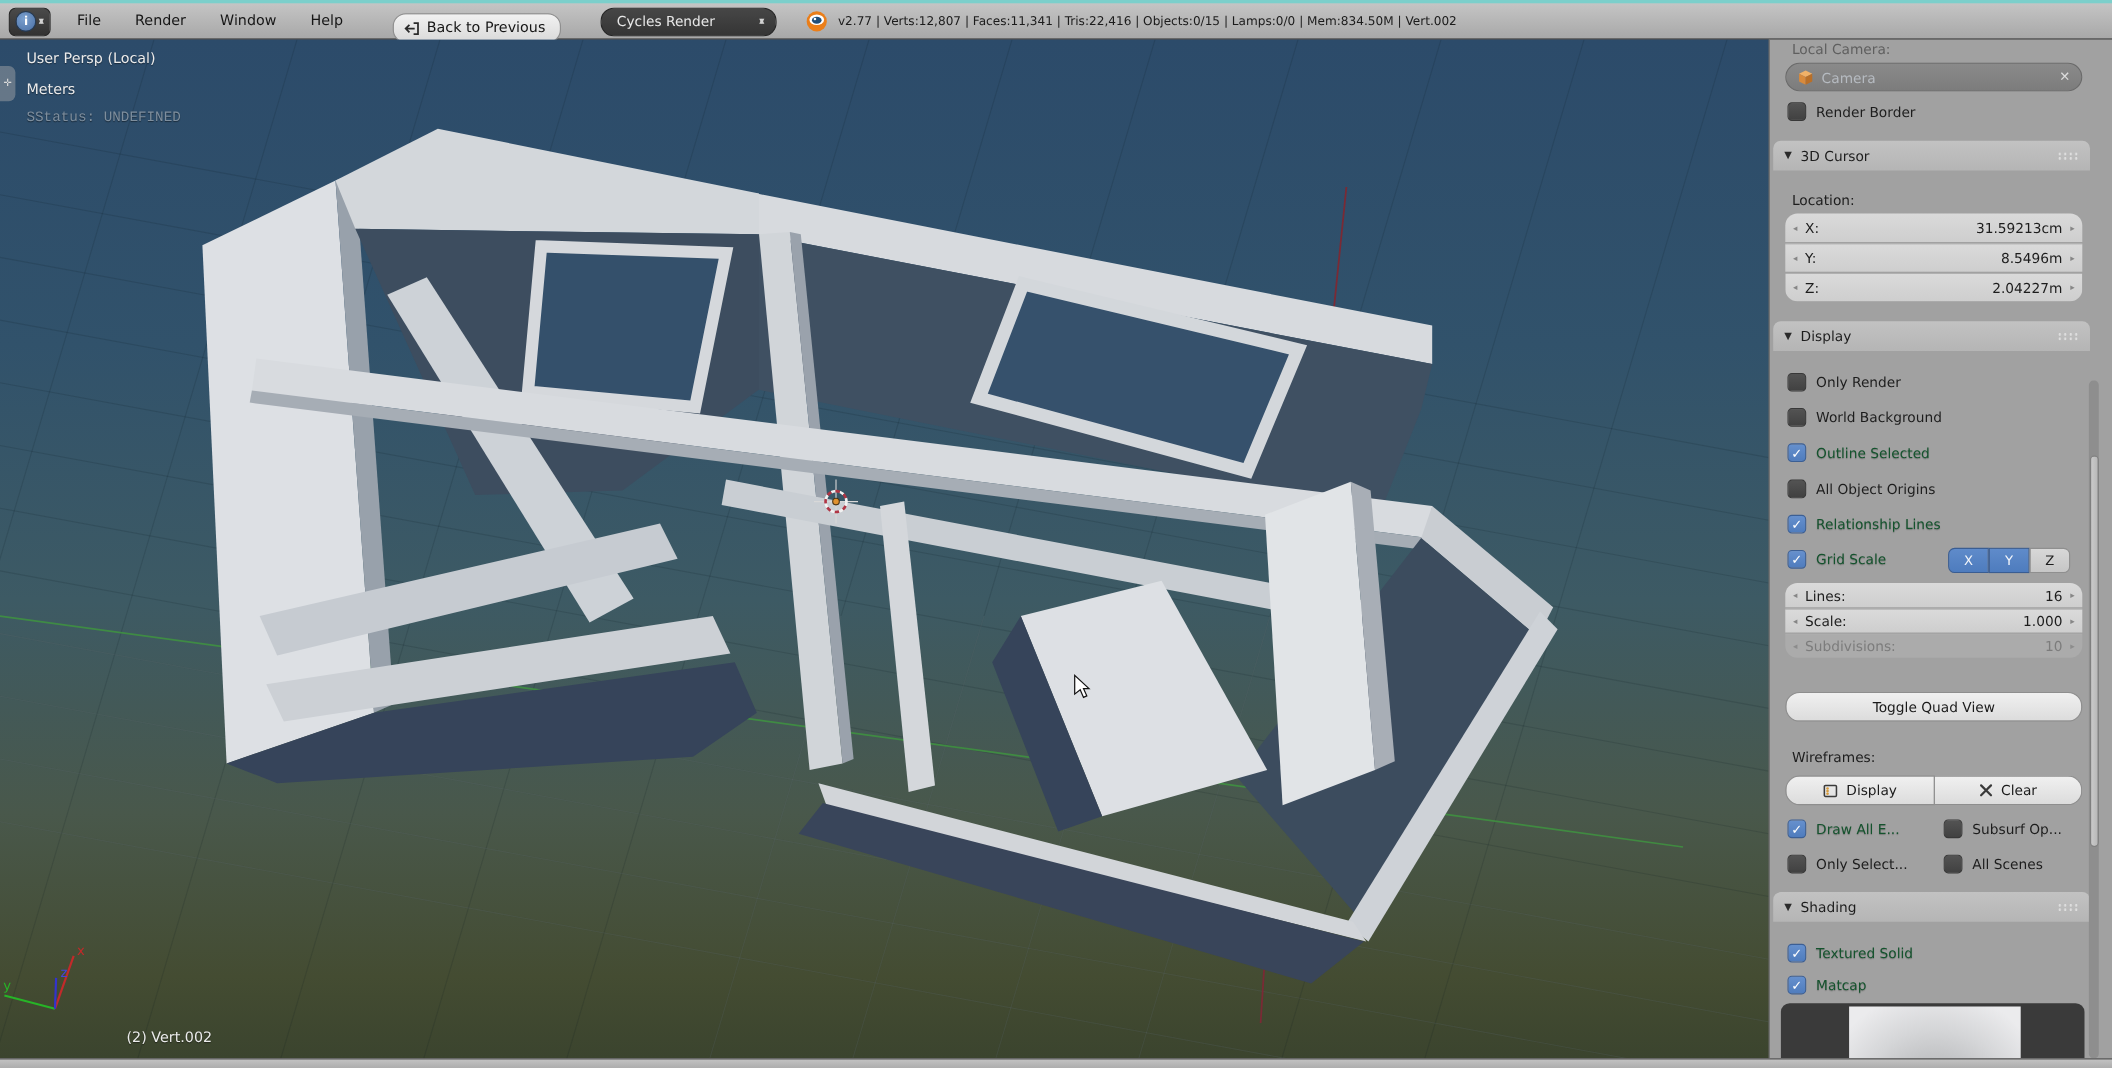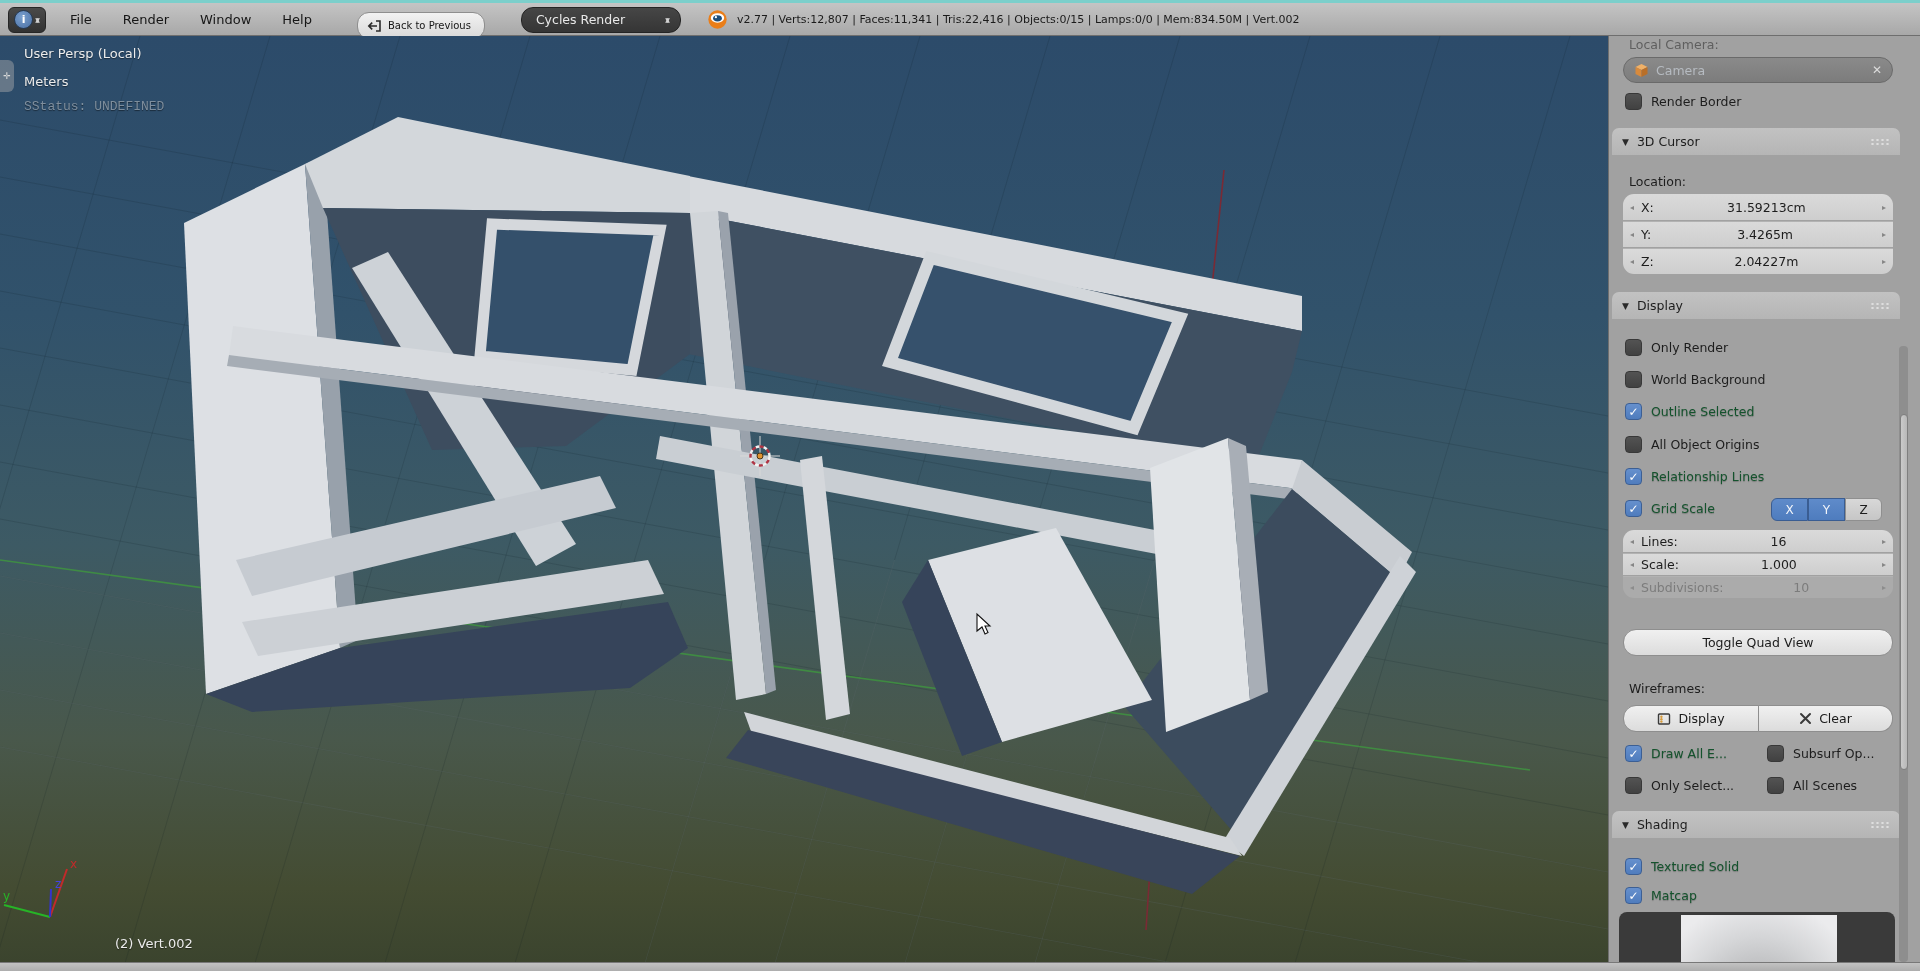--- a/index.html
+++ b/index.html
@@ -15,21 +15,21 @@
   .hrow{position:absolute;left:0;top:3px;right:0;height:33px;display:flex;align-items:center;}
   .edsel{margin-left:8px;width:38px;height:26px;background:linear-gradient(#4a4a4a,#323232);
     border:1px solid #262626;border-radius:6px;display:flex;align-items:center;justify-content:center;gap:2px;box-sizing:border-box;}
   .infoc{width:17px;height:17px;border-radius:50%;background:radial-gradient(circle at 40% 35%,#7aa0cf,#4a6fa4);
     border:1px solid #253952;color:#fff;font-size:11px;font-weight:bold;display:flex;align-items:center;justify-content:center;line-height:1;}
   .updn{display:flex;flex-direction:column;line-height:0;color:#d2d2d2;font-size:6px;}
   .menus{display:flex;margin-left:24px;}
   .menu{font-size:13px;color:#161616;margin-right:31px;cursor:default;}
   .backbtn{margin-left:14px;height:25px;padding:0 13px 0 9px;display:flex;align-items:center;gap:6px;
     background:linear-gradient(#f2f2f2,#d9d9d9);border:1px solid #8e8e8e;border-radius:12px;
-    font-size:10px;color:#161616;margin-top:12px;}
+    font-size:13px;color:#161616;margin-top:12px;}
   .engine{margin-left:36px;width:160px;height:26px;background:linear-gradient(#464646,#353535);
     border:1px solid #242424;border-radius:12px;display:flex;align-items:center;box-sizing:border-box;
     color:#e8e8e8;font-size:12.5px;padding:0 10px 0 14px;}
   .engine .lbl{flex:1;}
   .blogo{margin-left:26px;width:21px;height:21px;}
   .stats{margin-left:9px;font-size:11px;color:#1b1b1b;white-space:nowrap;}
 
   
   .vp{position:absolute;left:0;top:36px;width:1608px;height:926px;overflow:hidden;
     background:linear-gradient(#2c4b6a 0%,#31526b 30%,#3d5a64 55%,#49584b 76%,#444c32 92%,#3b442e 100%);}
@@ -67,21 +67,21 @@
   .chk .clbl{color:#1d1d1d;}
   .chk.on .clbl{color:#14532d;text-shadow:0 1px 1px rgba(0,0,0,.25);}
   .nfield{left:14px;width:270px;height:26px;background:linear-gradient(#dadada,#cecece);
     display:flex;align-items:center;padding:0 7px;box-sizing:border-box;gap:4px;}
   .nfield.small{height:22px;}
   .nfield.top{border-radius:11px 11px 0 0;}
   .nfield.bot{border-radius:0 0 11px 11px;border-top:1px solid #b2b2b2;}
   .nfield.mid{border-top:1px solid #b2b2b2;}
   .nfield .st{color:rgba(70,70,70,.55);font-size:8px;}
   .nfield .fl{margin-left:3px;}
-  .nfield .fv{flex:1;text-align:center;margin-right:3px;}
+  .nfield .fv{flex:1;text-align:right;margin-right:3px;}
   .nfield.disabled{background:#ababab;color:#7c7c7c;}
   .nfield.disabled .st{color:rgba(110,110,110,.5);}
   .xyz{left:162px;top:462px;display:flex;}
   .axbtn{width:37px;height:23px;display:flex;align-items:center;justify-content:center;
     font-size:12px;background:linear-gradient(#d8d8d8,#c6c6c6);color:#1d1d1d;border:1px solid #8f8f8f;box-sizing:border-box;}
   .axbtn:first-child{border-radius:6px 0 0 6px;}
   .axbtn:last-child{border-radius:0 6px 6px 0;}
   .axbtn.on{background:linear-gradient(#5f8bca,#4e7cbe);color:#f2f5fa;border-color:#3a5d92;}
   .pbtn{height:27px;background:linear-gradient(#f0f0f0,#dcdcdc);border:1px solid #8e8e8e;
     border-radius:13px;box-sizing:border-box;display:flex;align-items:center;justify-content:center;gap:7px;color:#1a1a1a;}
@@ -282,21 +282,21 @@
 
     <div class="abs nfield top" style="top:158px">
       <span class="st">◂</span>
       <span class="fl">X:</span>
       <span class="fv">31.59213cm</span>
       <span class="st">▸</span>
     </div>
     <div class="abs nfield mid" style="top:185px">
       <span class="st">◂</span>
       <span class="fl">Y:</span>
-      <span class="fv">3.4265m</span>
+      <span class="fv">8.5496m</span>
       <span class="st">▸</span>
     </div>
     <div class="abs nfield bot" style="top:212px">
       <span class="st">◂</span>
       <span class="fl">Z:</span>
       <span class="fv">2.04227m</span>
       <span class="st">▸</span>
     </div>
 
     <div class="abs sechead" style="top:256px">

